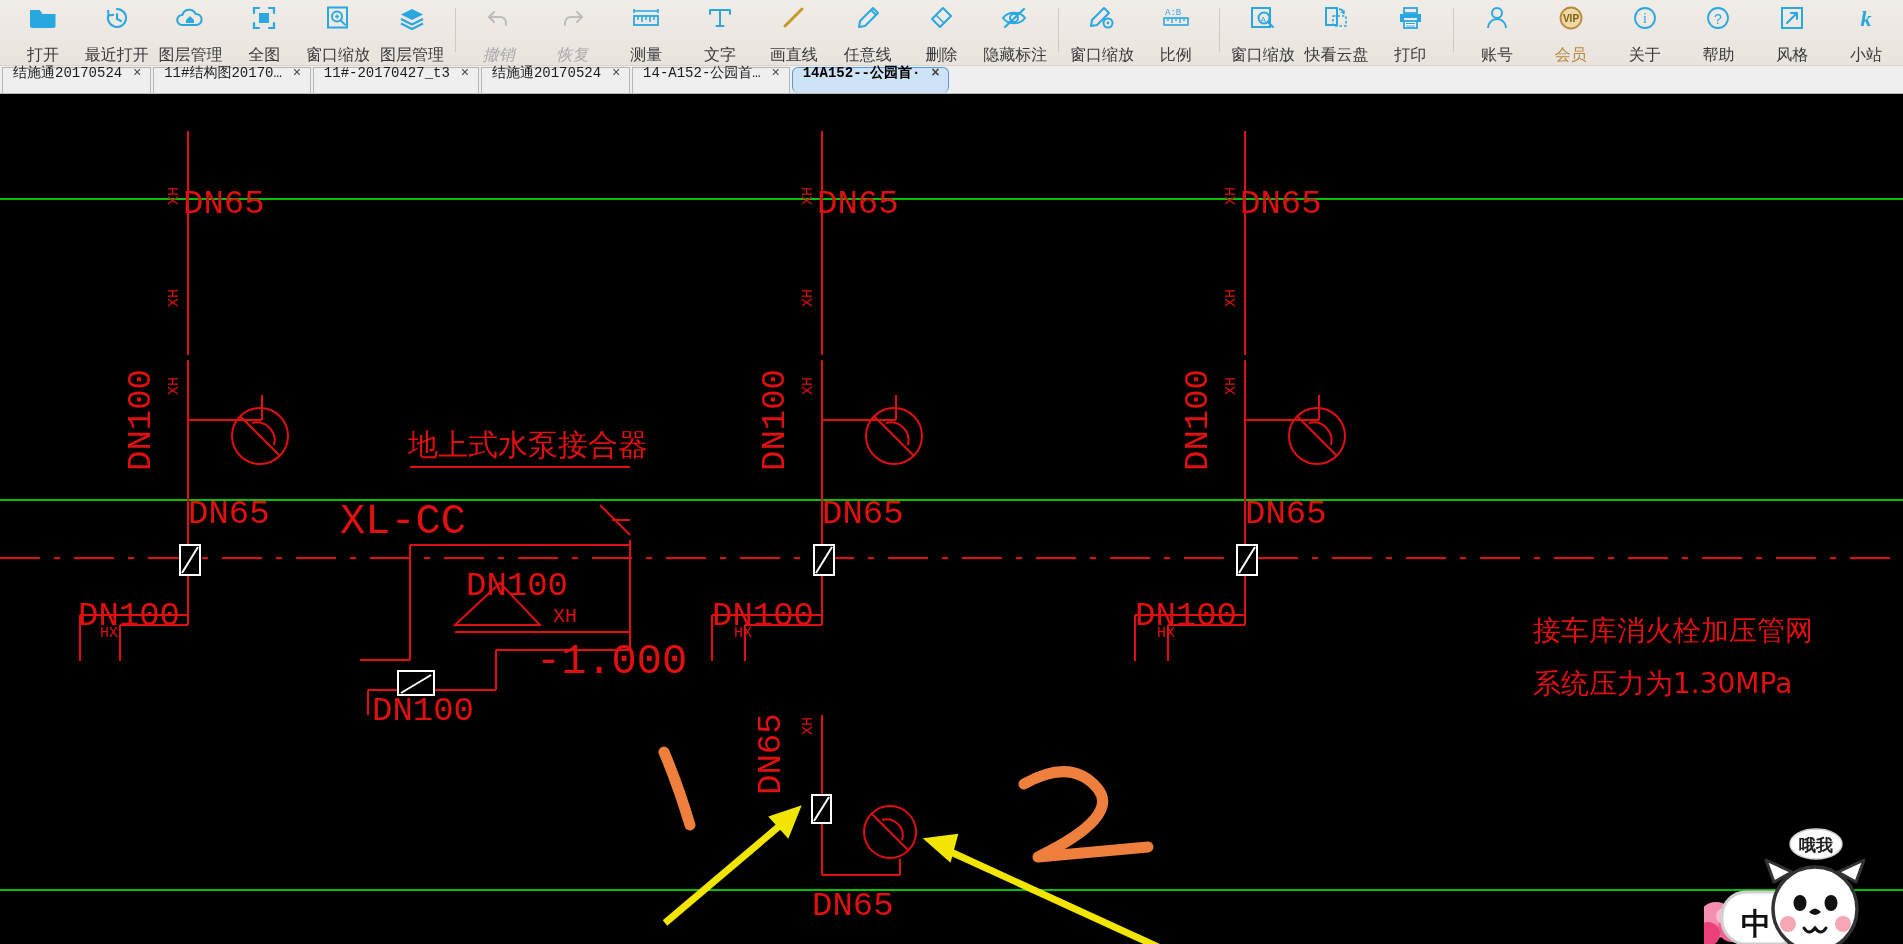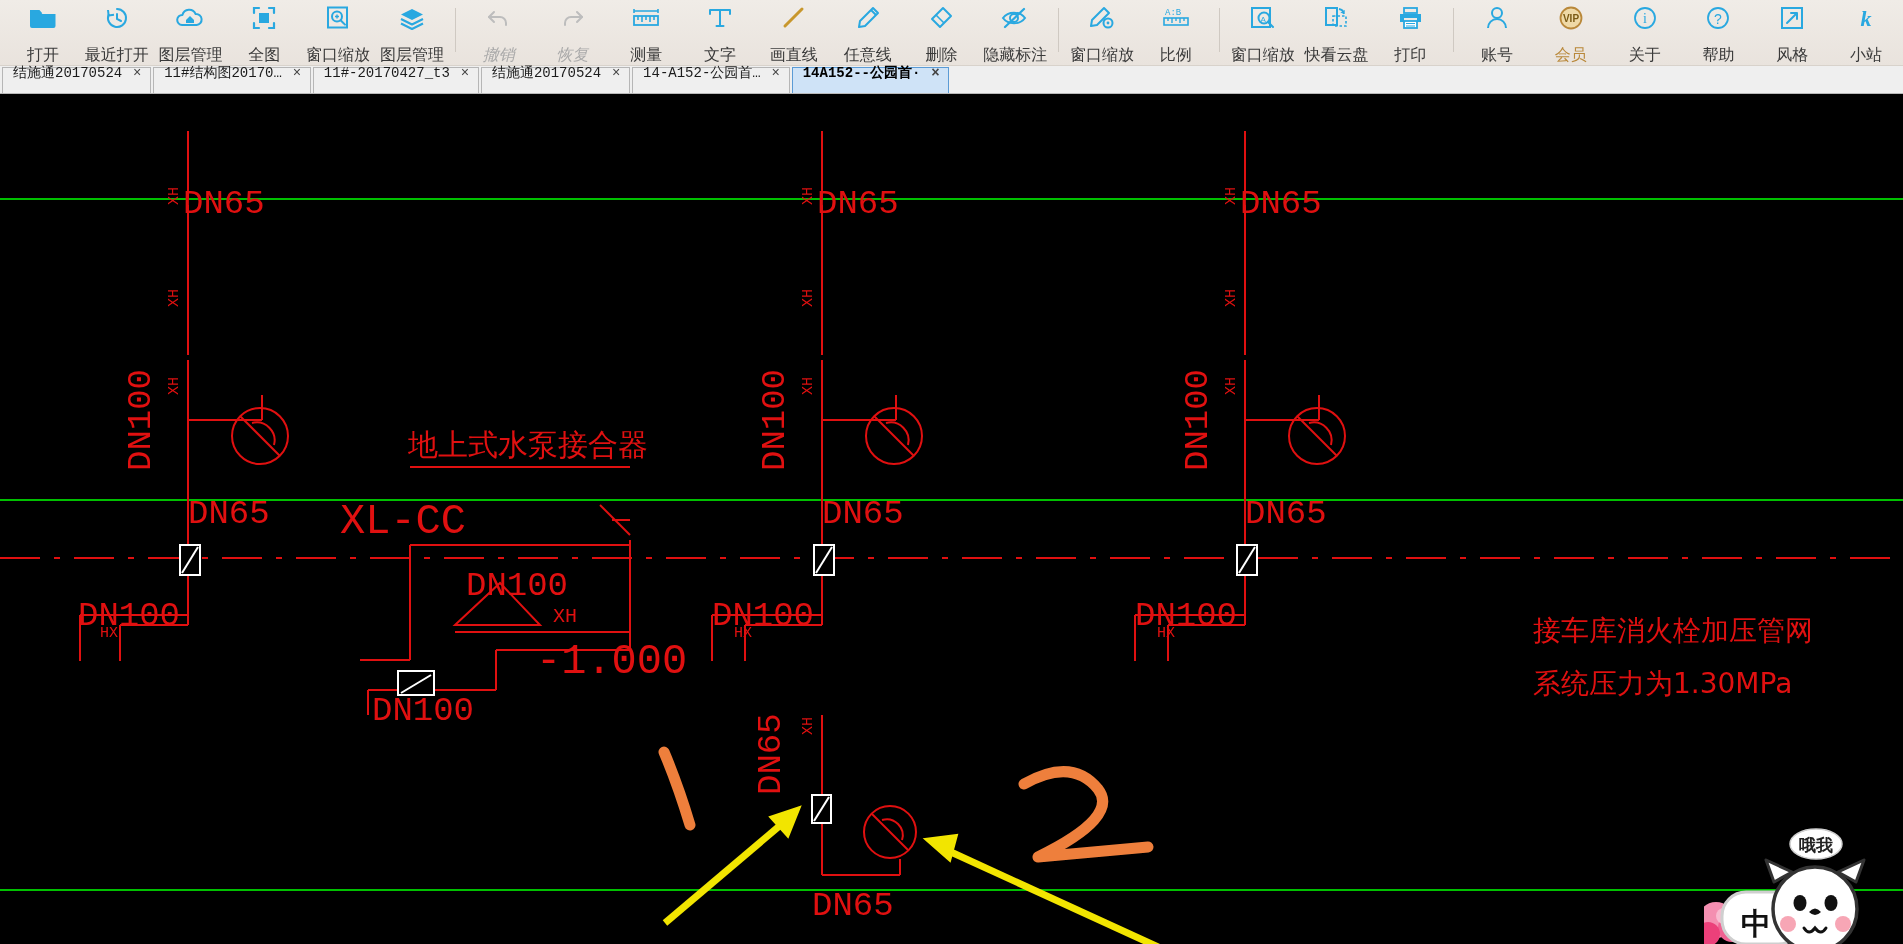--- a/index.html
+++ b/index.html
@@ -58,20 +58,21 @@
     cursor: pointer; max-width: 170px;
   }
   .tab .tab-label { overflow: hidden; text-overflow: ellipsis; }
   .tab .tab-close {
     margin-left: 8px; font-size: 14px; color: #444;
     width: 14px; text-align: center; flex: 0 0 14px; cursor: pointer;
   }
   .tab.active {
     background: #cfe3f7; border-color: #5b9bd5; font-weight: bold;
     color: #000;
+    border-radius: 6px;
   }
 
   
   #canvas {
     position: absolute; left: 0; top: 95px;
     width: 1903px; height: 849px; background: #000; overflow: hidden;
   }
   #canvas svg { position: absolute; left: 0; top: 0; }
 
   

